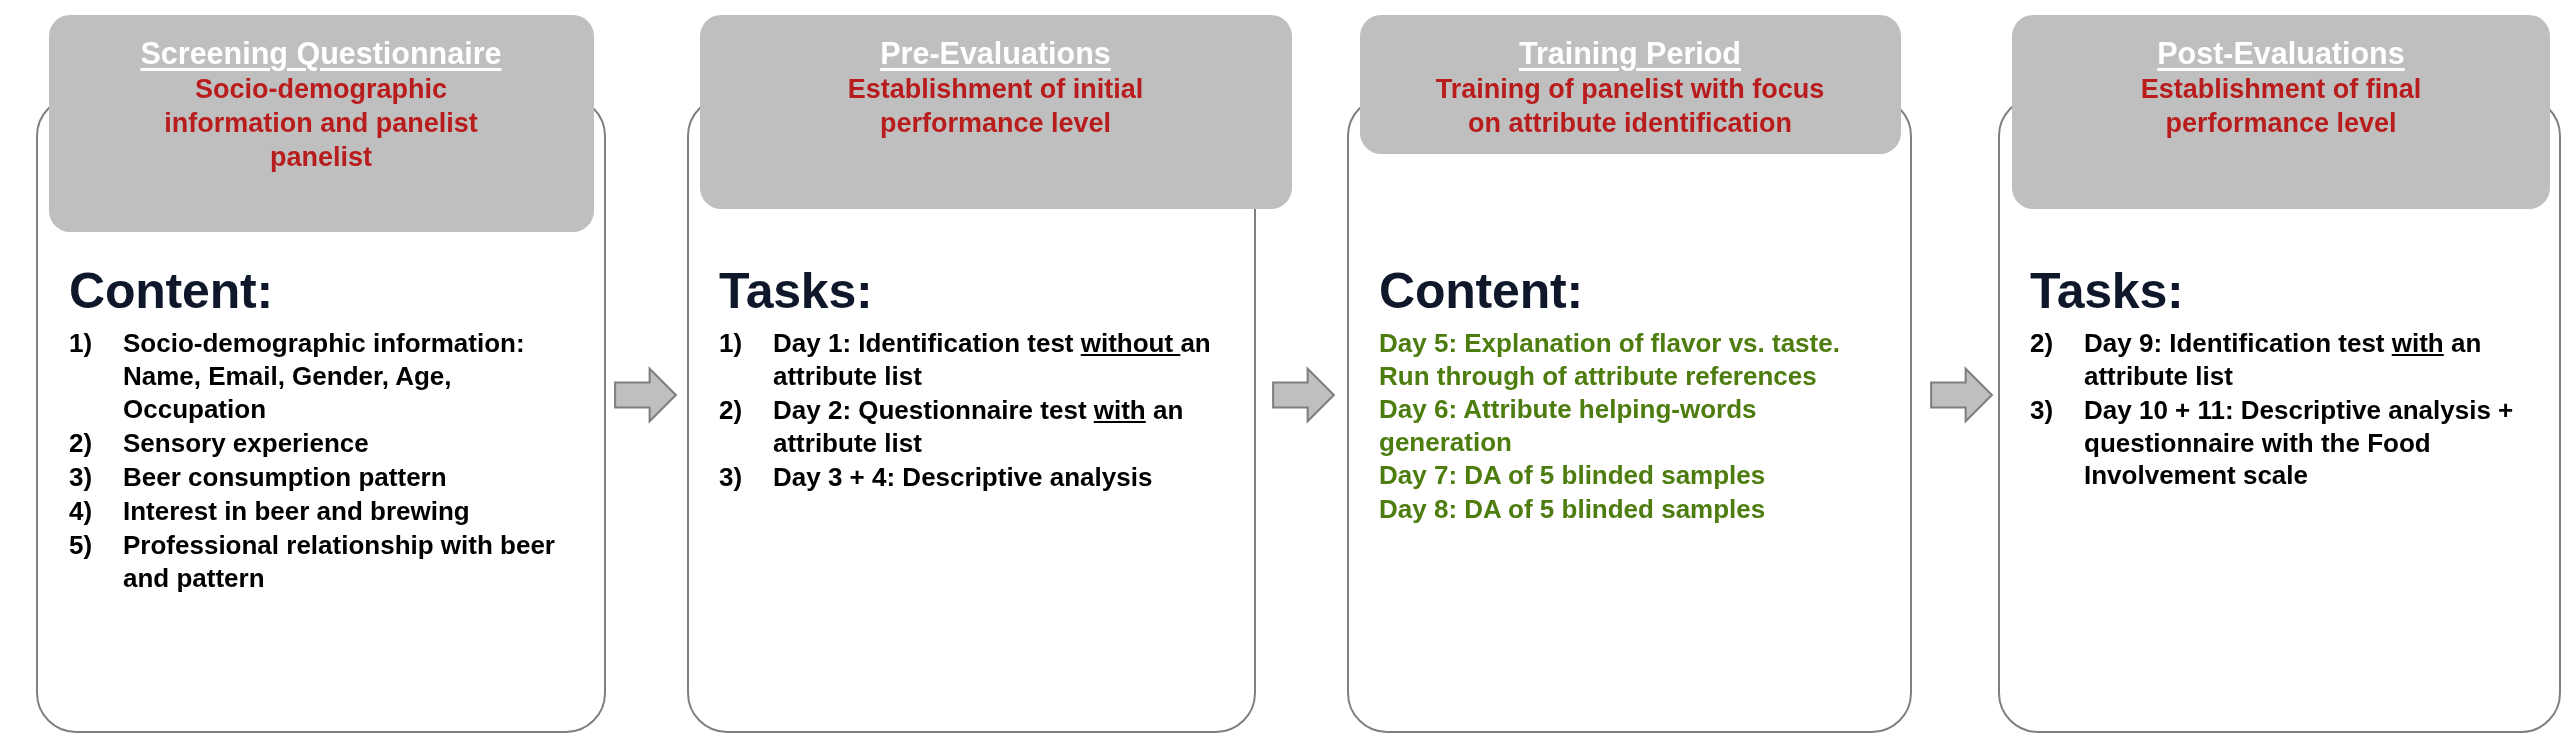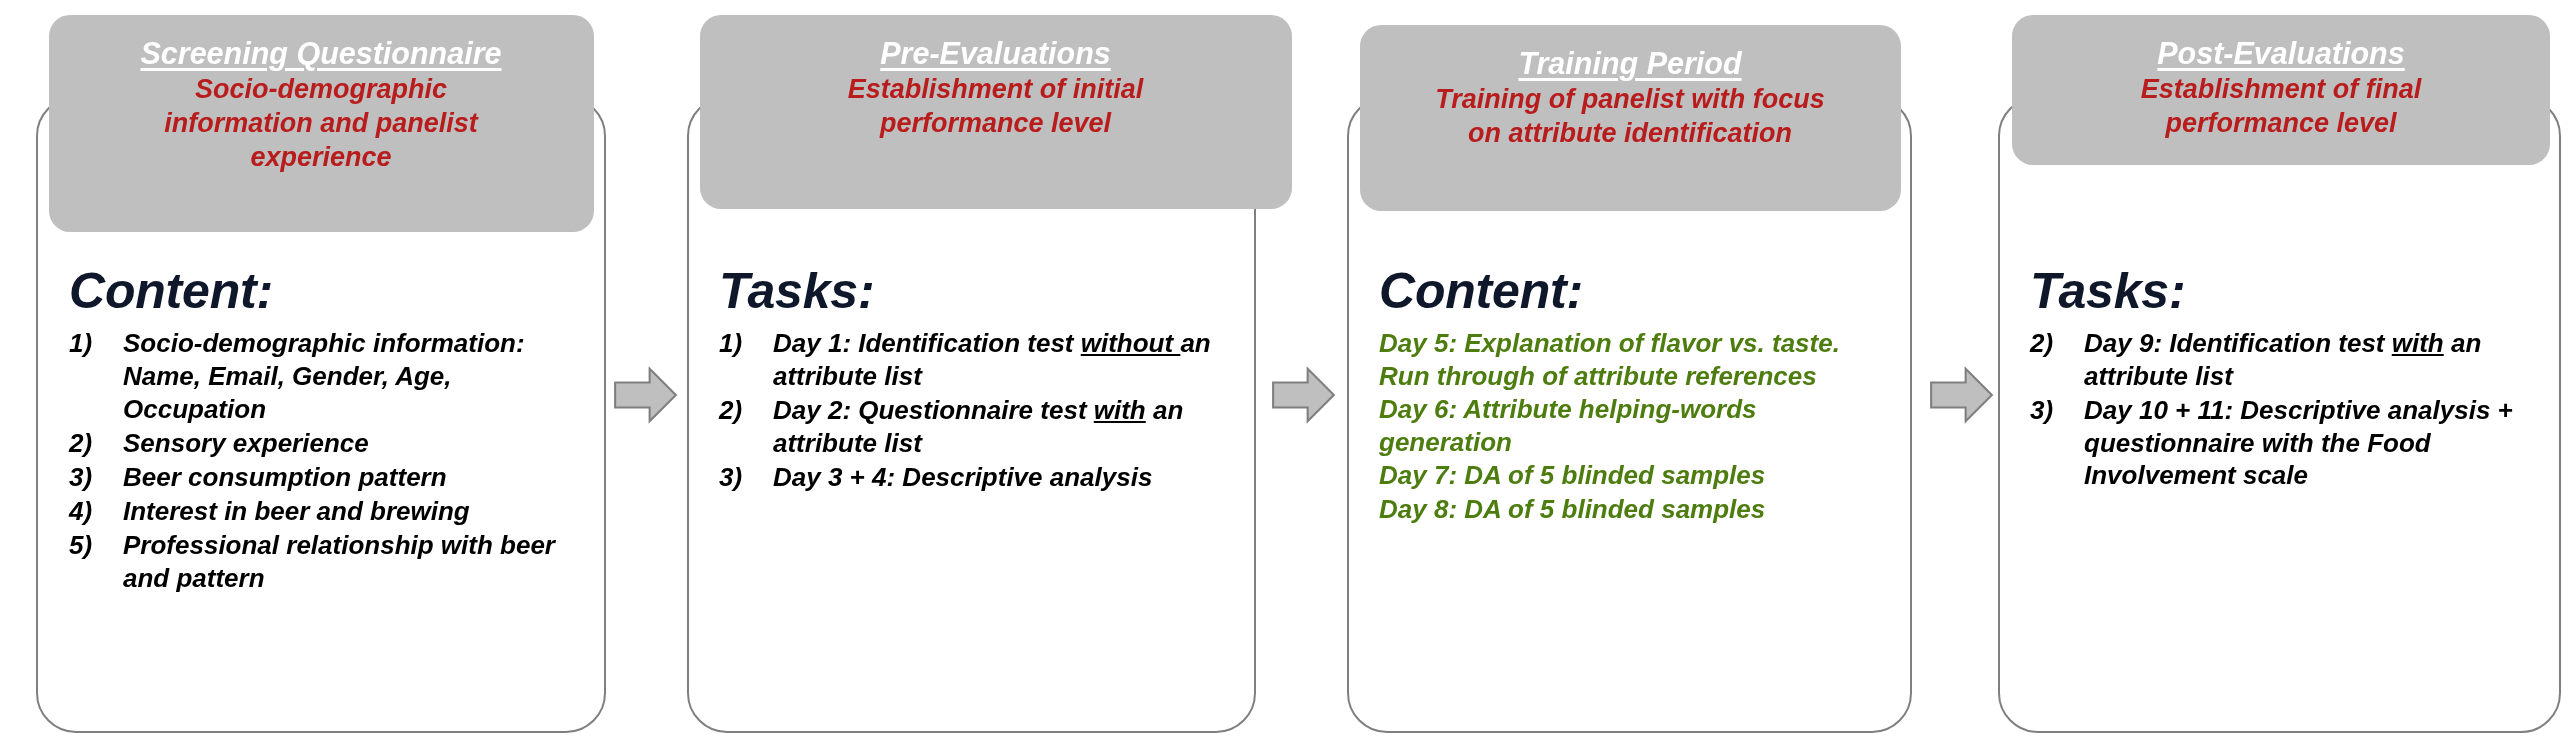--- a/index.html
+++ b/index.html
@@ -19,21 +19,20 @@
     width: 2576px;
     height: 750px;
     background: #ffffff;
   }
 
   
   .stage {
     position: absolute;
     top: 0;
     height: 750px;
-    font-style: italic;
   }
 
   
   .body-box {
     position: absolute;
     left: 0;
     top: 96px;
     right: 0;
     height: 637px;
     background: #ffffff;
@@ -139,22 +138,22 @@
   #stage-3 { left: 1347px; width: 565px; }
   #stage-4 { left: 1998px; width: 563px; }
 
   #stage-1 .header-box { left: 12.5px;  width: 545px; }
   #stage-2 .header-box { left: 12.5px;  width: 592px; }
   #stage-3 .header-box { left: 12.5px;  width: 541px; }
   #stage-4 .header-box { left: 14px;  width: 538px; }
 
   #stage-1 .header-box { height: 217px; }
   #stage-2 .header-box { height: 194px; }
-  #stage-3 .header-box { height: 186px; margin-top: 10px; }
-  #stage-4 .header-box { height: 150px; }
+  #stage-3 .header-box { height: 139px; }
+  #stage-4 .header-box { height: 194px; }
 
   #stage-1 .content { left: 33px; right: 19.4px; top: 266px; }
   #stage-2 .content { left: 32px; right: 16.7px; top: 266px; }
   #stage-3 .content { left: 32px; right: 16.7px; top: 266px; }
   #stage-4 .content { left: 32px; right: 16.7px; top: 266px; }
 
   #arrow-1 { left: 613px;  top: 366px; }
   #arrow-2 { left: 1271px; top: 366px; }
   #arrow-3 { left: 1929px; top: 366px; }
 </style>
@@ -163,21 +162,21 @@
 
 <div id="flow">
 
   <div class="stage" id="stage-1">
     <div class="body-box"></div>
 
     <div class="header-box">
       <span class="header-title">Screening Questionnaire</span>
       <span class="header-sub">Socio-demographic</span>
       <span class="header-sub">information and panelist</span>
-      <span class="header-sub">experience</span>
+      <span class="header-sub">panelist</span>
     </div>
 
     <div class="content">
       <div class="content-heading">Content:</div>
       <ol class="num-list">
         <li><span class="marker">1)</span><span>Socio-demographic information: Name, Email, Gender, Age, Occupation</span></li>
         <li><span class="marker">2)</span><span>Sensory experience</span></li>
         <li><span class="marker">3)</span><span>Beer consumption pattern</span></li>
         <li><span class="marker">4)</span><span>Interest in beer and brewing</span></li>
         <li><span class="marker">5)</span><span>Professional relationship with beer and pattern</span></li>

